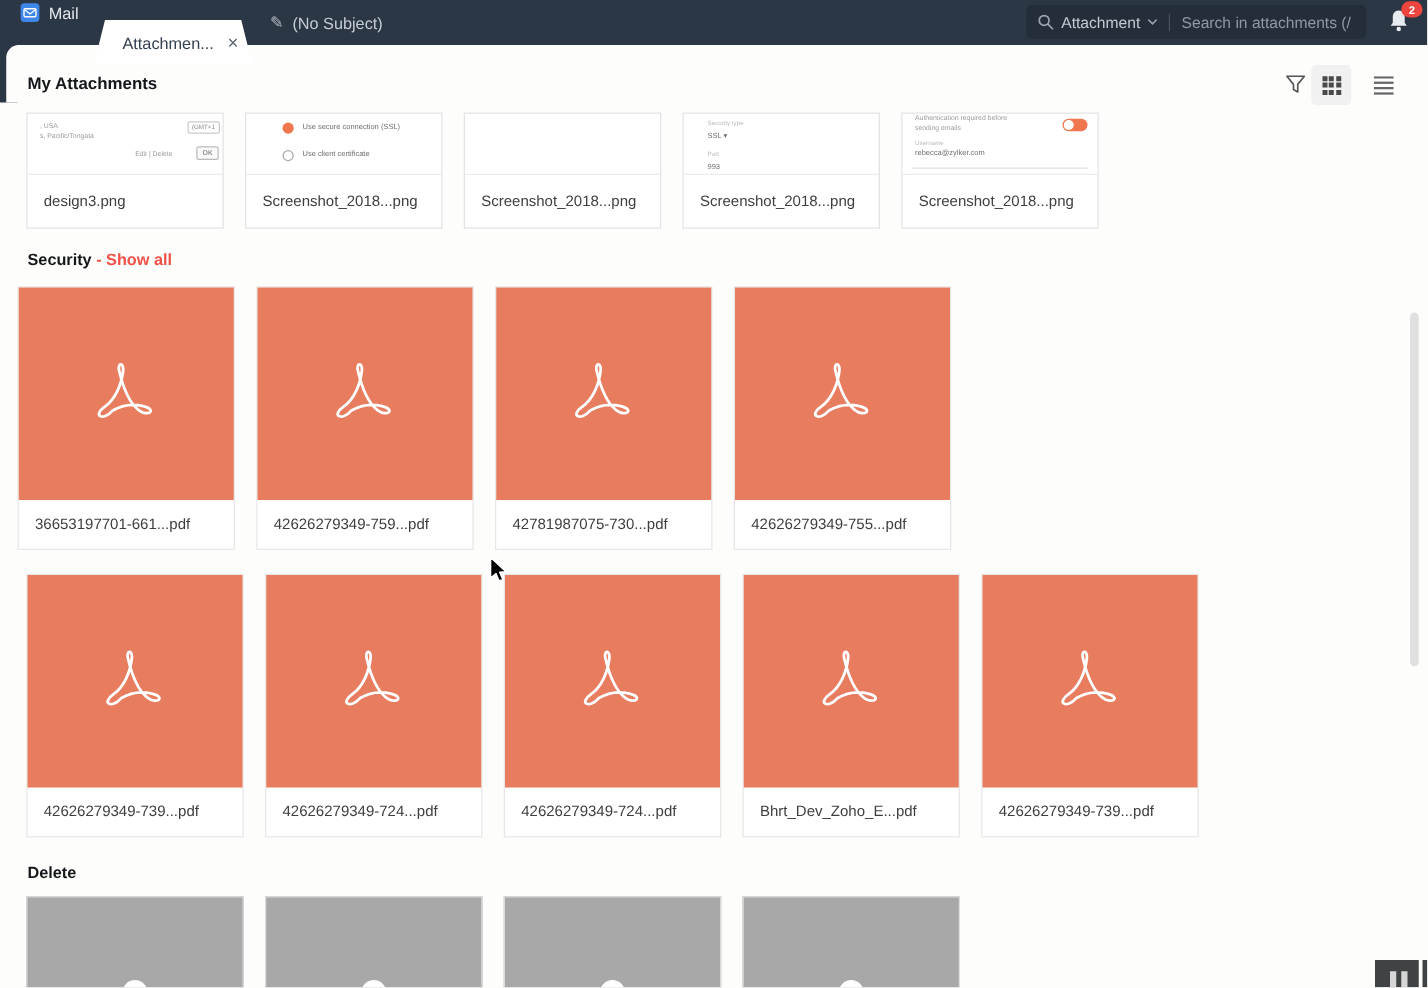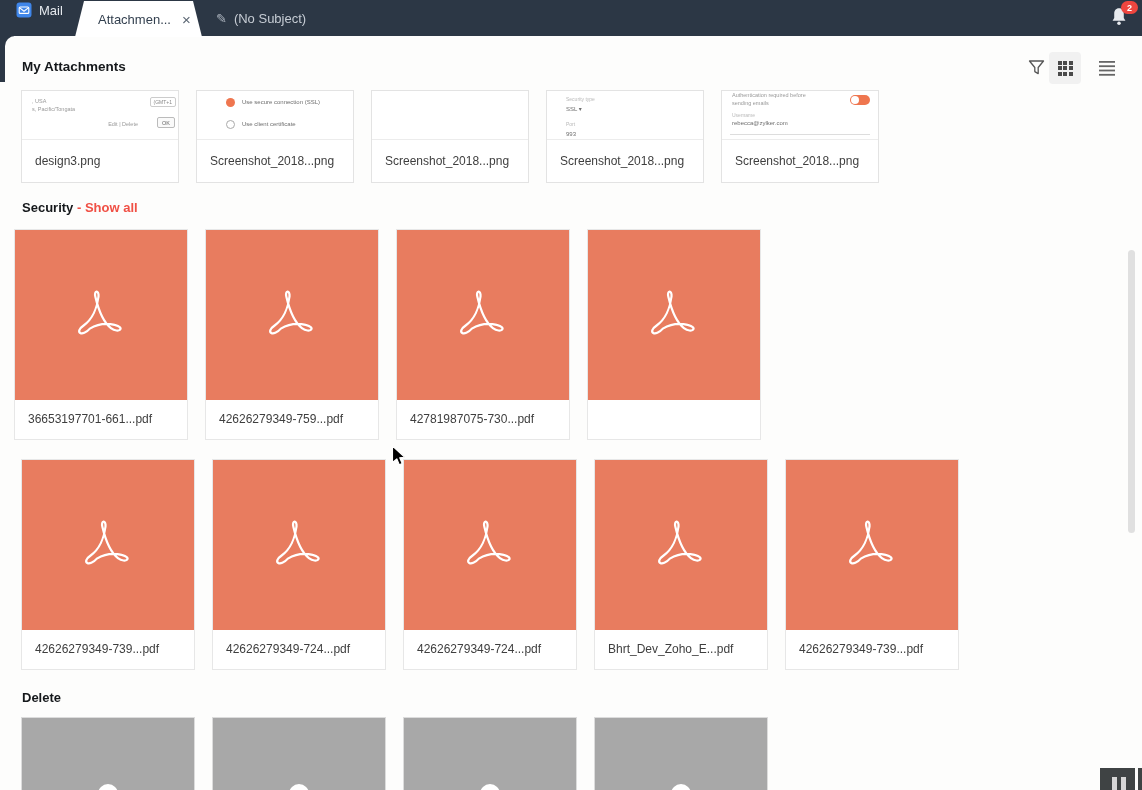--- a/index.html
+++ b/index.html
@@ -5,21 +5,21 @@
   * { margin:0; padding:0; box-sizing:border-box; }
   html,body { width:1142px; height:790px; }
   body { font-family:"Liberation Sans","DejaVu Sans",sans-serif; background:#fdfdfc; }
   #page { position:relative; width:1142px; height:790px; overflow:hidden; background:#fdfdfc; }
 
   
   .topbar { position:absolute; left:0; top:0; width:1142px; height:36px; background:#2c3745; }
   .tab-mail { position:absolute; left:16px; top:0; height:20px; display:flex; align-items:center; gap:7px; cursor:pointer; }
   .tab-mail .lbl { color:#e4e8ed; font-size:13px; }
   .mail-ic { width:16px; height:16px; display:block; }
-  .tab-active { position:absolute; left:75px; top:1px; width:127px; height:36px; background:#ffffff;
+  .tab-active { position:absolute; left:75px; top:16px; width:127px; height:36px; background:#ffffff;
     clip-path:polygon(9px 0, calc(100% - 9px) 0, 100% 100%, 0 100%);
     display:flex; align-items:center; padding:0 12px 0 16px; gap:7px; cursor:pointer;text-align:right; }
   .tab-active .lbl { color:#323f4e; font-size:13px; white-space:nowrap; }
   .tab-active .close { margin-left:4px; color:#5b6673; font-size:15px; line-height:1; cursor:pointer; }
   .tab-subject { position:absolute; left:216px; top:0; height:36px; display:flex; align-items:center; gap:7px; cursor:pointer; }
   .tab-subject .pencil { color:#aeb6c0; font-size:13px; }
   .tab-subject .lbl { color:#c6ccd4; font-size:13px; }
 
   .searchbox { position:absolute; left:821px; top:4px; width:272px; height:27px; background:#242e3a;
     border-radius:4px; display:flex; align-items:center; padding:0 9px; gap:6px; cursor:text; }
@@ -112,20 +112,32 @@
       </svg>
       <span class="lbl">Attachmen...</span>
       <span class="close">×</span>
     </div>
 
     <div class="tab-subject">
       <span class="pencil">✎</span>
       <span class="lbl">(No Subject)</span>
     </div>
 
+    <div class="searchbox">
+      <svg width="13" height="13" viewBox="0 0 13 13">
+        <circle cx="5.3" cy="5.3" r="3.9" fill="none" stroke="#9aa4b0" stroke-width="1.4"></circle>
+        <line x1="8.3" y1="8.3" x2="12" y2="12" stroke="#9aa4b0" stroke-width="1.4" stroke-linecap="round"></line>
+      </svg>
+      <span class="scope">Attachment</span>
+      <svg width="8" height="5" viewBox="0 0 8 5">
+        <path d="M1 1 L4 4 L7 1" fill="none" stroke="#9aa4b0" stroke-width="1.3" stroke-linecap="round"></path>
+      </svg>
+      <span class="divider"></span>
+      <span class="ph">Search in attachments  (/</span>
+    </div>
 
     <svg class="bell" viewBox="0 0 16 18">
       <path d="M8 1.2 C5.1 1.2 3.7 3.5 3.7 6 L3.7 10 L2.2 12.3 L13.8 12.3 L12.3 10 L12.3 6 C12.3 3.5 10.9 1.2 8 1.2 Z" fill="#e7eaee"></path>
       <circle cx="8" cy="14.6" r="1.6" fill="#e7eaee"></circle>
     </svg>
     <span class="badge">2</span>
   </div>
 
   <div class="corner-dark"></div>
   <div class="corner-white"></div>
@@ -245,20 +257,21 @@
     <div class="pdf-name">42781987075-730...pdf</div>
   </div>
 
 
   <div class="pdf-card">
     <div class="pdf-thumb">
       <svg class="acro" width="62" height="62" viewBox="0 0 100 100">
         <path d="M32 72 C20 86 6 78 22 67 C36 57 44 38 46 20 C47 9 38 10 41 21 C46 42 54 62 66 71 C79 81 90 70 72 66 C56 62 42 66 32 72 Z" fill="none" stroke="#ffffff" stroke-width="3.6" stroke-linejoin="round" stroke-linecap="round"></path>
       </svg>
     </div>
+    <div class="pdf-name">42626279349-755...pdf</div>
   </div>
 </div>
   <div class="flexrow row-pdf2">
   <div class="pdf-card">
     <div class="pdf-thumb">
       <svg class="acro" width="62" height="62" viewBox="0 0 100 100">
         <path d="M32 72 C20 86 6 78 22 67 C36 57 44 38 46 20 C47 9 38 10 41 21 C46 42 54 62 66 71 C79 81 90 70 72 66 C56 62 42 66 32 72 Z" fill="none" stroke="#ffffff" stroke-width="3.6" stroke-linejoin="round" stroke-linecap="round"></path>
       </svg>
     </div>
     <div class="pdf-name">42626279349-739...pdf</div>

